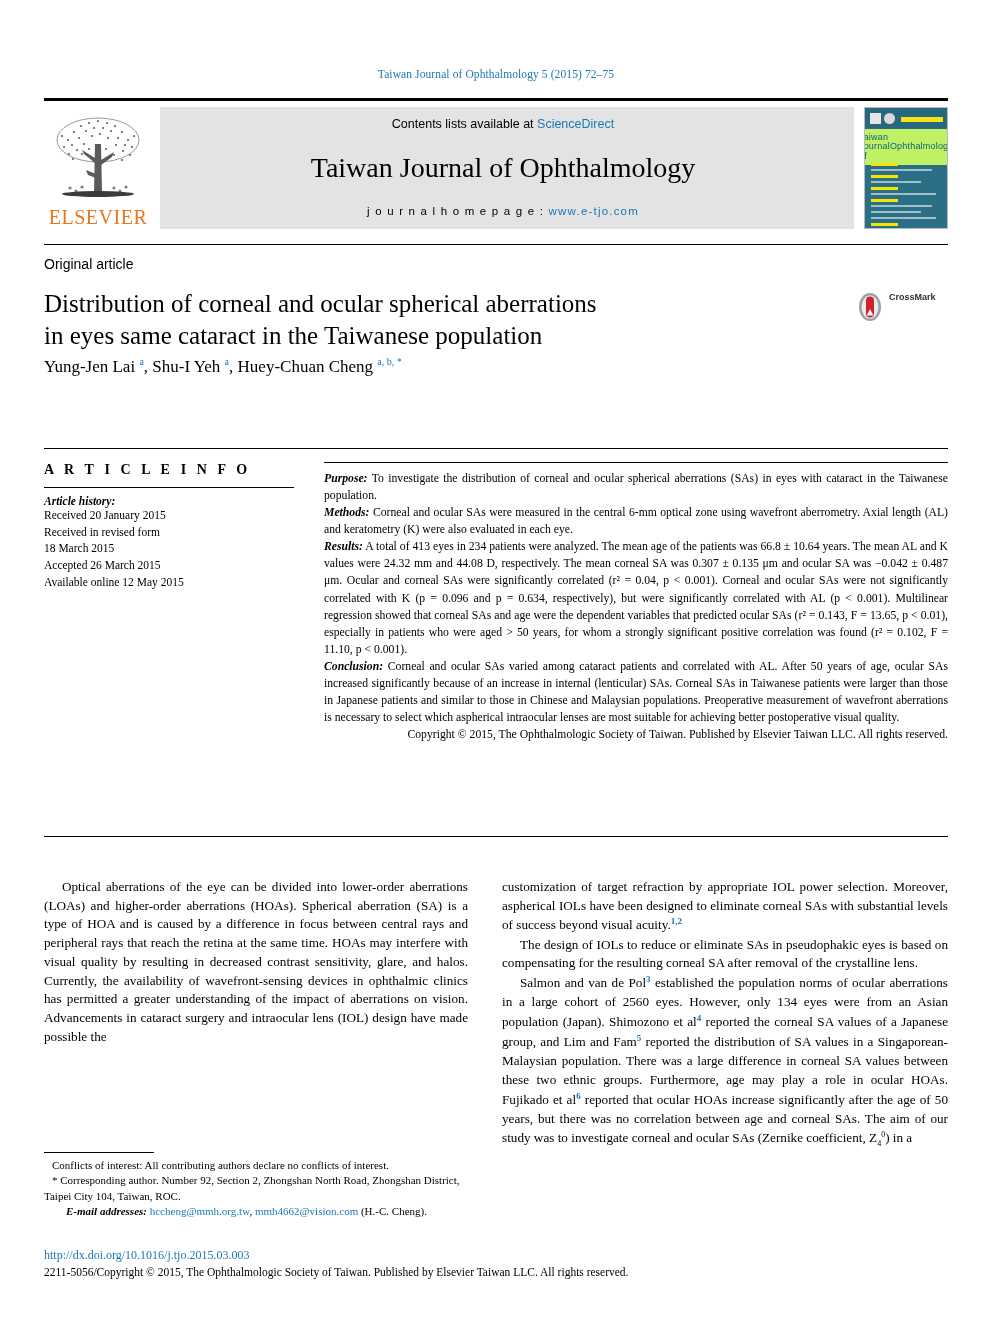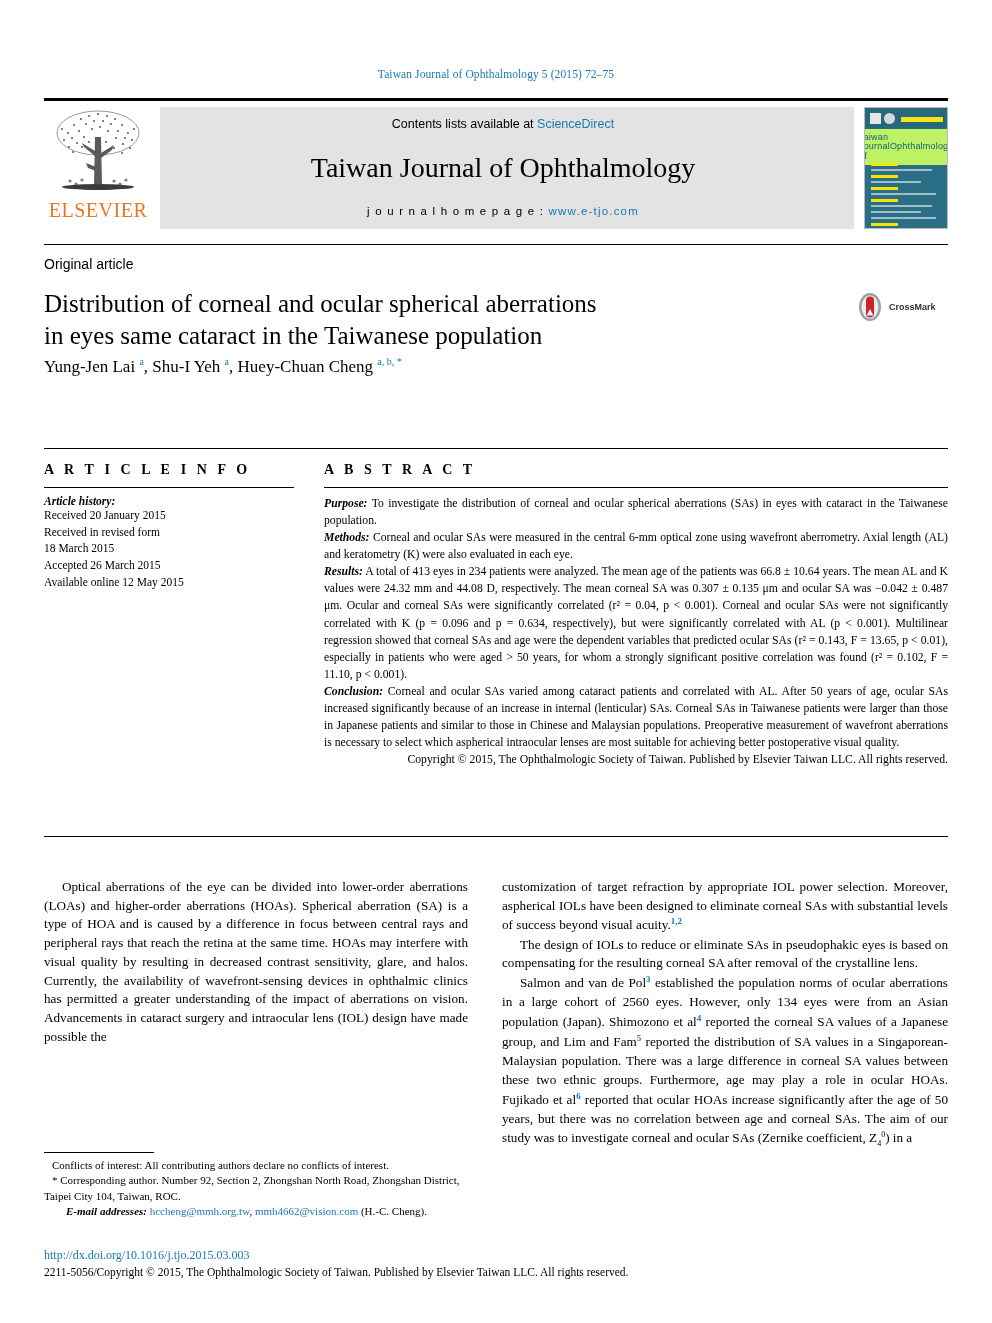--- a/index.html
+++ b/index.html
@@ -45,20 +45,21 @@
     padding-top: 6px;
     display: flex;
     align-items: stretch;
   }
   .elsevier-logo {
     width: 108px;
     flex: 0 0 108px;
     display: flex;
     flex-direction: column;
     align-items: center;
+    justify-content: flex-end;
     padding-bottom: 2px;
   }
   .tree-svg { display:block; }
   .elsevier-word {
     font-family: "Liberation Serif", serif;
     font-size: 20px;
     letter-spacing: 0.5px;
     color: #E87722;
     line-height: 1;
     margin-top: 1px;
@@ -155,21 +156,21 @@
     font-family: "Liberation Serif", serif;
     font-size: 25px;
     line-height: 1.26;
     color: #000;
   }
   .crossmark {
     position: absolute;
     top: 292px;
     left: 855px;
     display: flex;
-    align-items: center;
+    align-items: flex-start;
     gap: 4px;
   }
   .crossmark-label {
     font-family: "Liberation Sans", sans-serif;
     font-size: 9px;
     font-weight: bold;
     color: #333;
   }
   .authors {
     position: absolute;
@@ -467,21 +468,20 @@
     <div class="hist-list">
       <div>Received 20 January 2015</div>
       <div>Received in revised form</div>
       <div>18 March 2015</div>
       <div>Accepted 26 March 2015</div>
       <div>Available online 12 May 2015</div>
     </div>
   </div>
 
   <div class="abs-col">
-    <div class="sec-label">A B S T R A C T</div>
     <div class="sec-rule"></div>
     <div class="abstract-body">
       <p><span class="lead">Purpose:</span><span> To investigate the distribution of corneal and ocular spherical aberrations (SAs) in eyes with cataract in the Taiwanese population.</span></p>
       <p><span class="lead">Methods:</span><span> Corneal and ocular SAs were measured in the central 6-mm optical zone using wavefront aberrometry. Axial length (AL) and keratometry (K) were also evaluated in each eye.</span></p>
       <p><span class="lead">Results:</span><span> A total of 413 eyes in 234 patients were analyzed. The mean age of the patients was 66.8 ± 10.64 years. The mean AL and K values were 24.32 mm and 44.08 D, respectively. The mean corneal SA was 0.307 ± 0.135 μm and ocular SA was −0.042 ± 0.487 μm. Ocular and corneal SAs were significantly correlated (r² = 0.04, p &lt; 0.001). Corneal and ocular SAs were not significantly correlated with K (p = 0.096 and p = 0.634, respectively), but were significantly correlated with AL (p &lt; 0.001). Multilinear regression showed that corneal SAs and age were the dependent variables that predicted ocular SAs (r² = 0.143, F = 13.65, p &lt; 0.01), especially in patients who were aged &gt; 50 years, for whom a strongly significant positive correlation was found (r² = 0.102, F = 11.10, p &lt; 0.001).</span></p>
       <p><span class="lead">Conclusion:</span><span>  Corneal and ocular SAs varied among cataract patients and correlated with AL. After 50 years of age, ocular SAs increased significantly because of an increase in internal (lenticular) SAs. Corneal SAs in Taiwanese patients were larger than those in Japanese patients and similar to those in Chinese and Malaysian populations. Preoperative measurement of wavefront aberrations is necessary to select which aspherical intraocular lenses are most suitable for achieving better postoperative visual quality.</span></p>
       <p class="copyright-line">
           <span class="inner">Copyright © 2015, The Ophthalmologic Society of Taiwan. Published by Elsevier Taiwan LLC. All rights reserved.</span>
         </p>
     </div>

